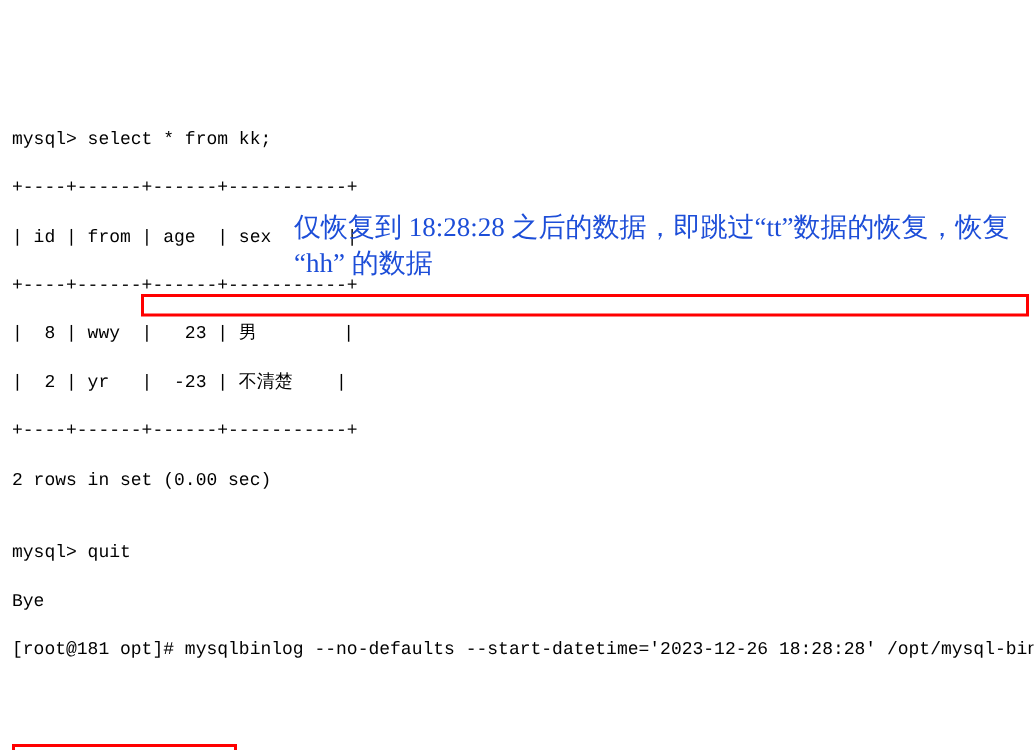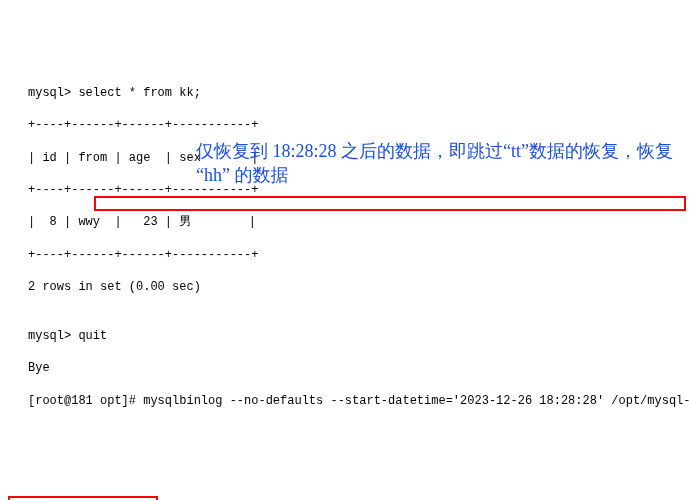--- a/index.html
+++ b/index.html
@@ -6,21 +6,21 @@
     body {
       font-family: "Courier New", Consolas, monospace;
       font-size: 12px;
       background: #ffffff;
       color: #000000;
       white-space: pre;
       padding: 4px 8px;
       line-height: 1.35;
       width: 689px;
     }
-    .line { display: block; margin-left: 20px; }
+    .line { display: block; }
     .red-annotation {
       color: #1d4ed8;
       font-family: Liberation Serif, serif;
       font-size: 18px;
       white-space: normal;
       position: absolute;
     }
     .red-box {
       border: 2px solid #ff0000;
       position: absolute;
@@ -31,20 +31,21 @@
 <body>
 
 
 
 <div class="container">
 <span class="line">mysql&gt; select * from kk;</span>
 <span class="line">+----+------+------+-----------+</span>
 <span class="line">| id | from | age  | sex       |</span>
 <span class="line">+----+------+------+-----------+</span>
 <span class="line">|  8 | wwy  |   23 | 男        |</span>
+<span class="line">|  2 | yr   |  -23 | 不清楚    |</span>
 <span class="line">+----+------+------+-----------+</span>
 <span class="line">2 rows in set (0.00 sec)</span>
 <span class="line"></span>
 <span class="line">mysql&gt; quit</span>
 <span class="line">Bye</span>
 <span class="line"><span>[root@181 opt]# </span><span>mysqlbinlog --no-defaults --start-datetime='2023-12-26 18:28:28' /opt/mysql-bin.000004 |mysql -uroot -p666</span></span>
 <span class="line"></span>
 
 
 

